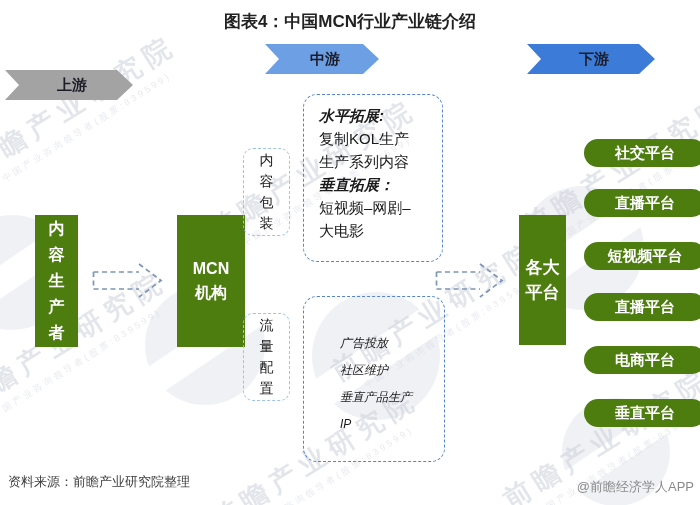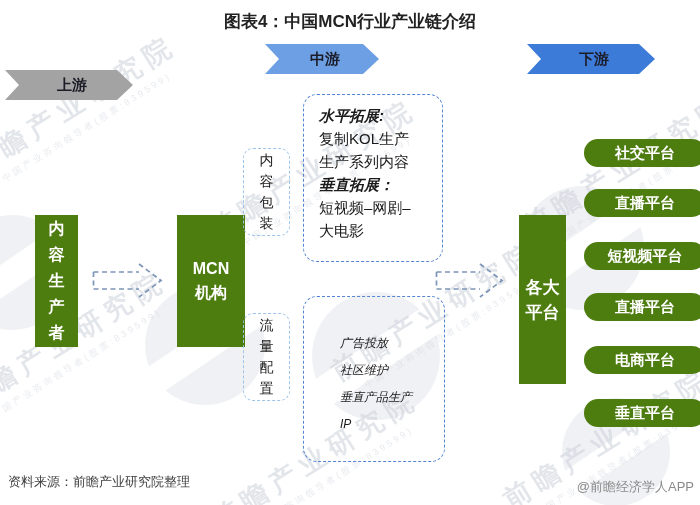--- a/index.html
+++ b/index.html
@@ -22,21 +22,21 @@
     clip-path:polygon(0 0, calc(100% - 16px) 0, 100% 50%, calc(100% - 16px) 100%, 0 100%, 14px 50%);}
   .banner .banner-label{font-size:15px;font-weight:bold;color:#1c1c28;padding-left:6px;}
   .banner.up{left:5px;width:128px;background:#a3a3a3;margin-top:26px;}
   .banner.mid{left:265px;width:114px;background:#6C9FE3;}
   .banner.down{left:527px;width:128px;background:#3D7BD8;}
   
   .node{position:absolute;z-index:2;background:#4d7c0f;color:#ffffff;font-weight:bold;
     display:flex;align-items:center;justify-content:center;text-align:center;}
   .node-producer{left:35px;top:215px;width:43px;height:132px;}
   .node-mcn{left:177px;top:215px;width:68px;height:132px;font-size:16px;line-height:24px;}
-  .node-hub{left:519px;top:215px;width:47px;height:169px;font-size:17px;line-height:25px;}
+  .node-hub{left:519px;top:215px;width:47px;height:130px;font-size:17px;line-height:25px;}
   .vtext{width:1.2em;word-break:break-all;line-height:26px;font-size:16px;text-align:center;}
   
   .dash-light{position:absolute;z-index:2;border:1.6px dashed #9DC3E8;border-radius:10px;background:transparent;
     display:flex;align-items:center;justify-content:center;}
   .box-packaging{left:243px;top:148px;width:45px;height:86px;}
   .box-traffic{left:243px;top:313px;width:45px;height:86px;}
   .dash-light .vtext{color:#1a1a1a;line-height:21px;font-size:14px;font-weight:normal;}
   
   .dash-dark{position:absolute;z-index:2;border:1.6px dashed #5585D2;border-radius:14px;background:transparent;}
   .box-expansion{left:303px;top:94px;width:140px;height:168px;padding:9px 0 0 15px;box-sizing:border-box;}

